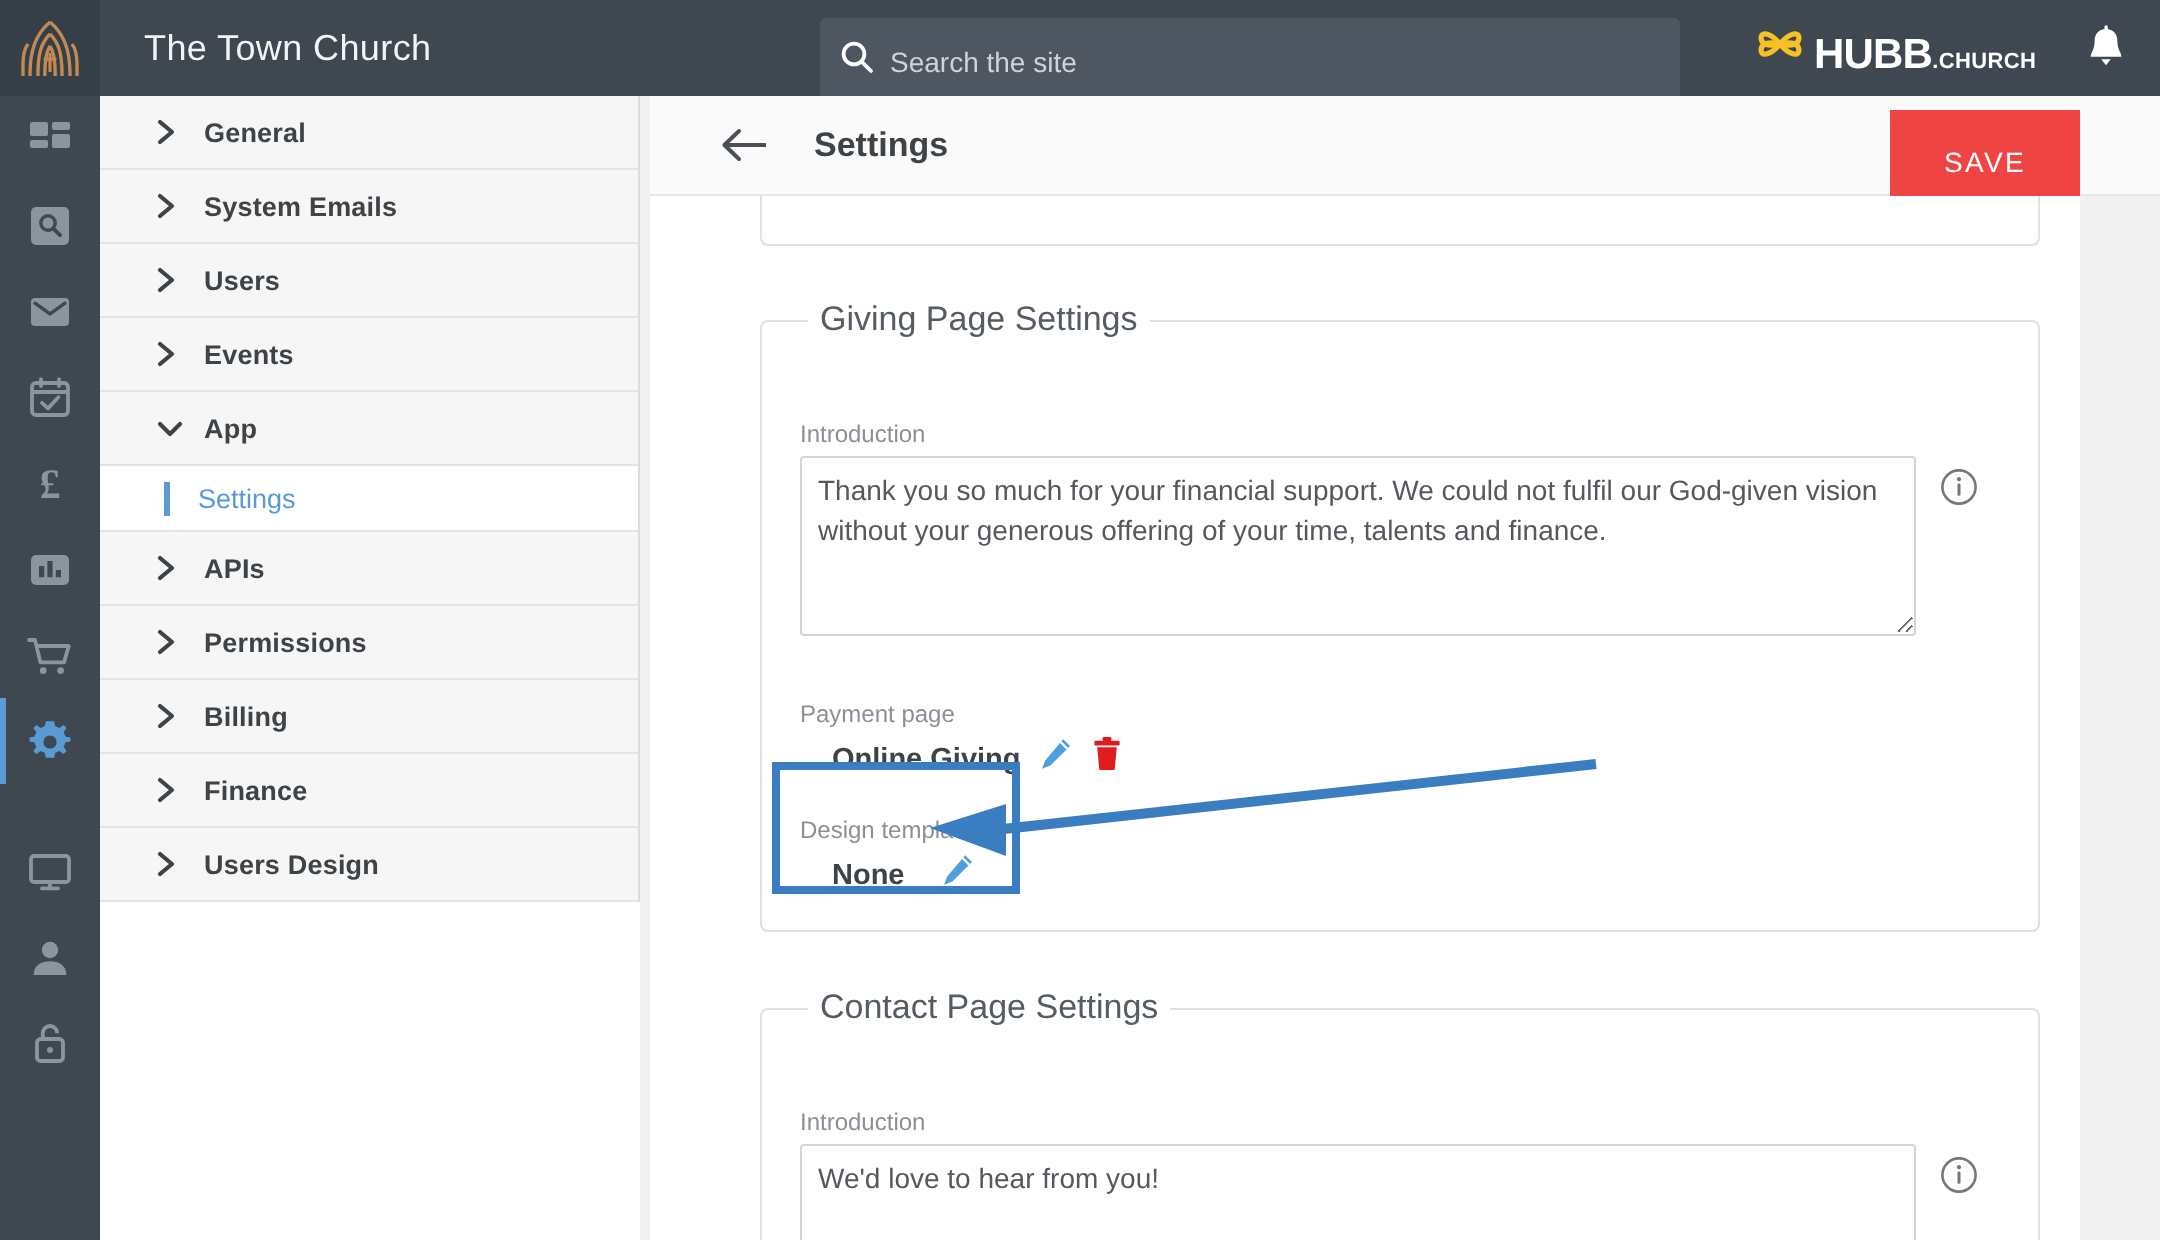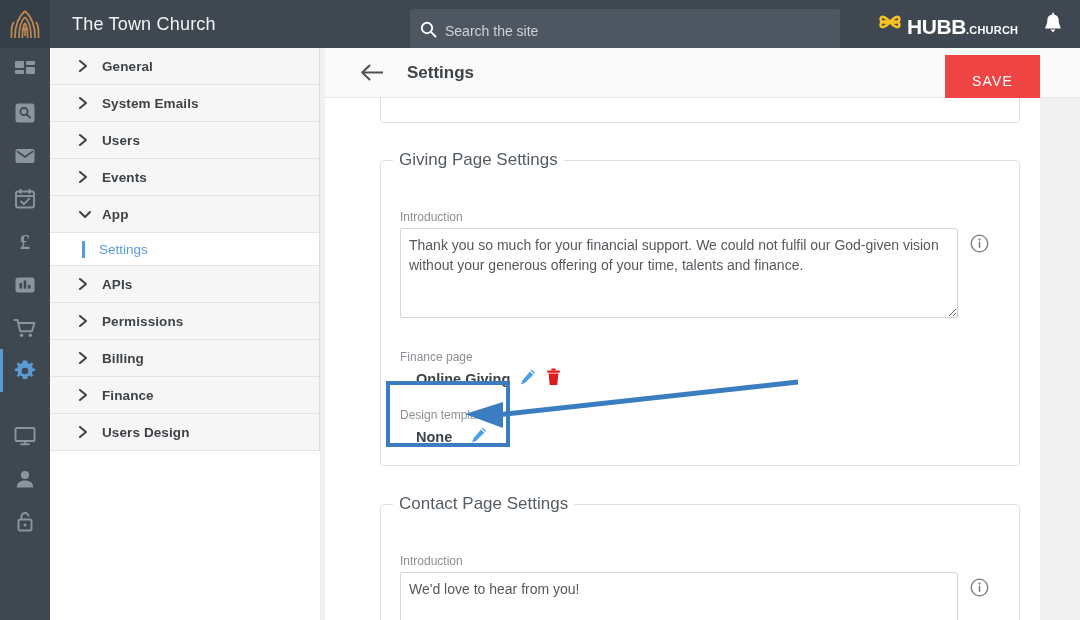--- a/index.html
+++ b/index.html
@@ -127,21 +127,21 @@
     border: 1px solid #e0e0e0; border-radius: 4px;
   }
   fieldset.card {
     position: absolute; left: 55px;
     width: 640px;
     border: 1px solid #e0e0e0; border-radius: 4px;
     padding: 0;
   }
   fieldset.card legend {
     font-size: 17px; color: #555c63; font-weight: 400;
-    padding: 0 6px; margin-left: 12px;
+    padding: 0 6px; margin-left: 23px;
   }
   .card-giving { top: 52px; height: 316px; }
   .card-contact { top: 396px; height: 220px; }
 
   .field-label {
     font-size: 12px; color: #8b9096; margin-bottom: 4px;
     font-family: "Liberation Sans", sans-serif;
   }
   textarea.intro {
     width: 558px; height: 90px;
@@ -425,21 +425,21 @@
             <svg width="19" height="19" viewBox="0 0 19 19">
               <circle cx="9.5" cy="9.5" r="8.3" fill="none" stroke="#76797c" stroke-width="1.3"></circle>
               <circle cx="9.5" cy="5.6" r="1.05" fill="#76797c"></circle>
               <rect x="8.75" y="7.8" width="1.5" height="6.1" rx="0.6" fill="#76797c"></rect>
             </svg>
           </span>
         </div>
       </div>
 
       <div style="position:absolute; left:19px; top:180px;">
-        <div class="field-label">Finance page</div>
+        <div class="field-label">Payment page</div>
         <div class="val-row">
           <span class="val-text">Online Giving</span>
           <span class="pencil">
             <svg width="18" height="18" viewBox="0 0 18 18">
               <path d="M12.6 1.6 L16 5 L6.2 14.8 L2 16.4 L3.6 12.2 Z" fill="#4d9fe0"></path>
               <path d="M11.3 3 L14.6 6.3" stroke="#ffffff" stroke-width="1.1"></path>
             </svg>
           </span>
           <span>
             <svg width="15" height="18" viewBox="0 0 15 18">

